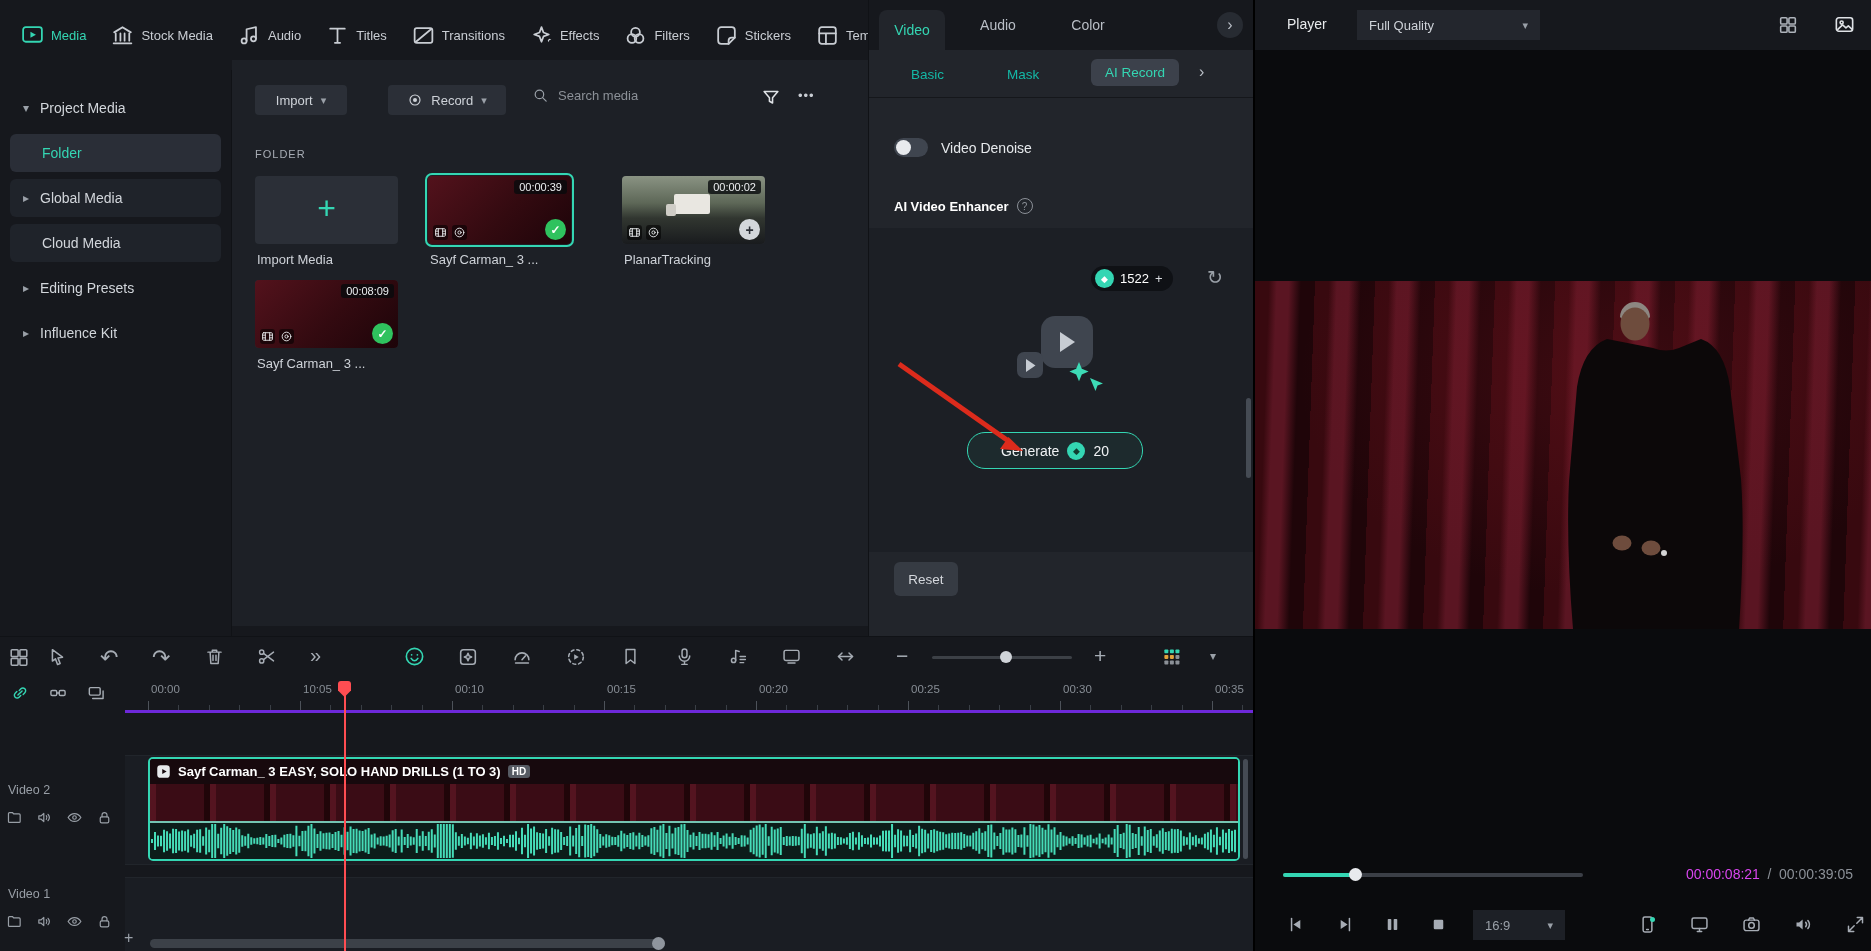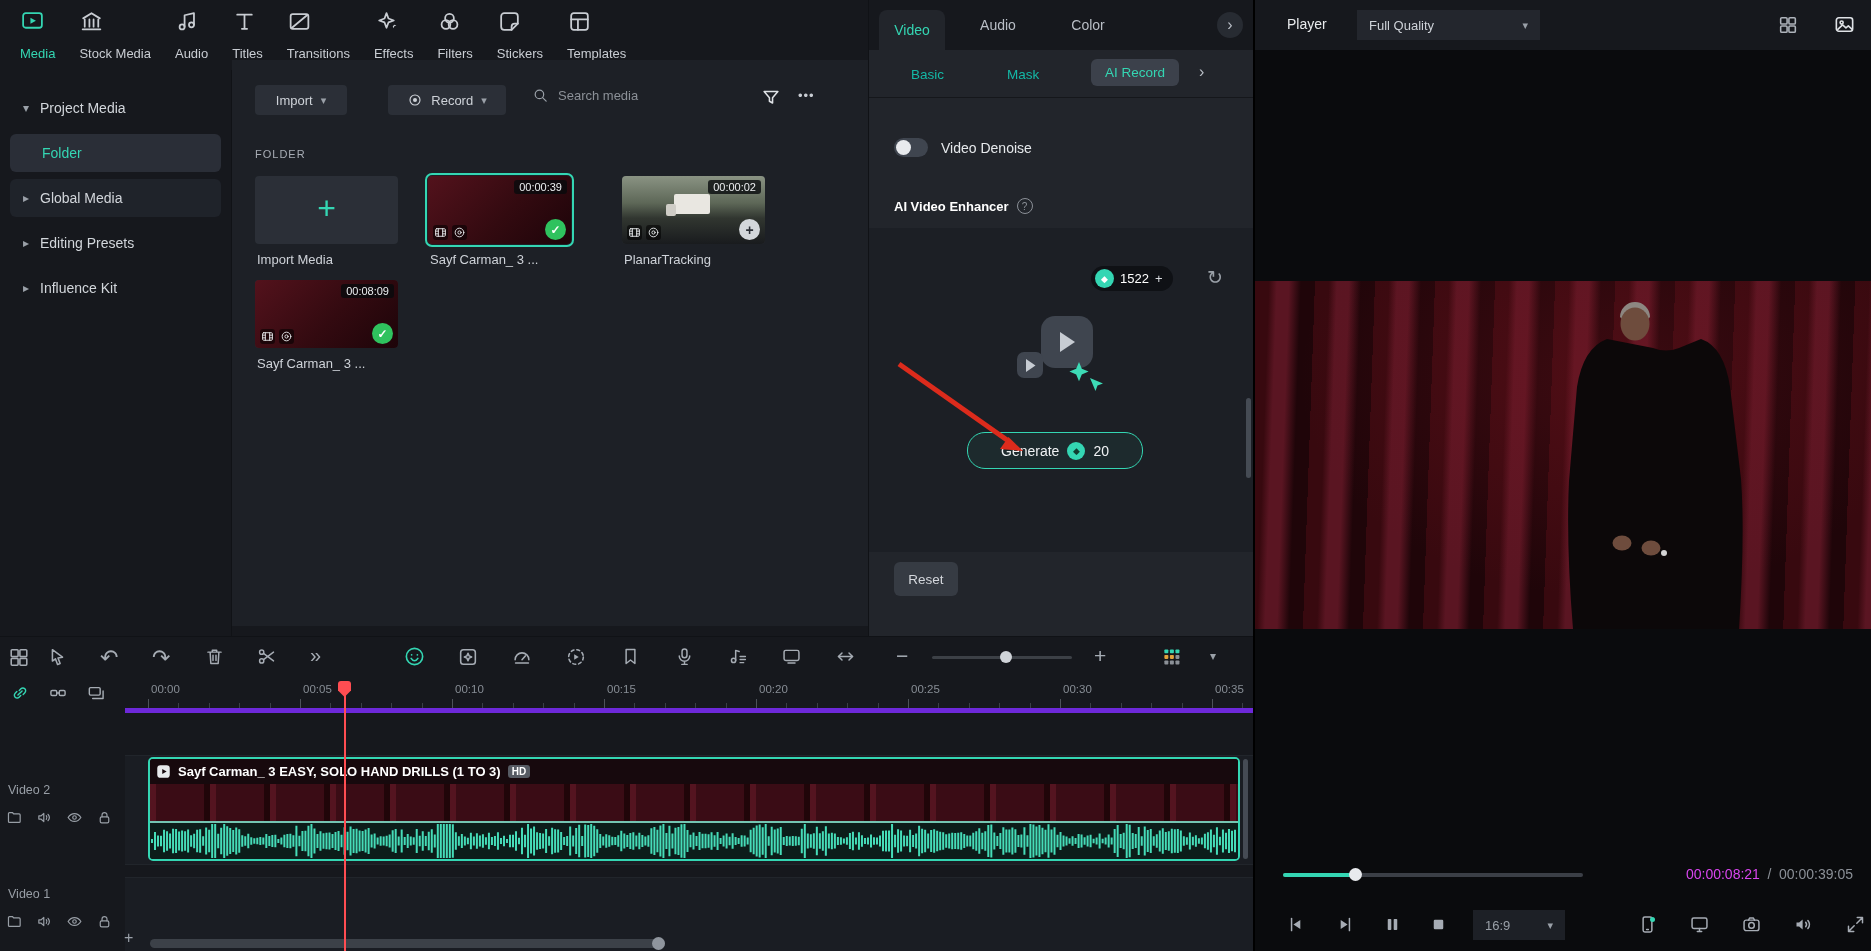--- a/index.html
+++ b/index.html
@@ -5,21 +5,21 @@
 *{margin:0;padding:0;box-sizing:border-box}
 html,body{background:#0b0c0f}
 #app{position:relative;width:1871px;height:951px;background:#16181d;overflow:hidden;
      font-family:"Liberation Sans",sans-serif;color:#cfd3d8;font-size:13px}
 .abs{position:absolute}
 svg.i{fill:none;stroke:currentColor;stroke-width:1.7;stroke-linecap:round;stroke-linejoin:round}
 :root{--accent:#34d6b3;--red:#ff4d52;--txtdim:#9aa0a8}
 
 
 .topnav{left:0;top:0;width:868px;height:70px;background:#16181d;display:flex;align-items:center;padding-left:8px}
-.navitem{display:flex;flex-direction:column;gap:12px;padding:0 12px;color:#c9cdd3;cursor:pointer}
+.navitem{display:flex;align-items:center;gap:6px;padding:0 12px;color:#c9cdd3;cursor:pointer}
 .navitem .lb{font-size:13px;white-space:nowrap}
 .navitem.active{color:var(--accent)}
 
 
 .sidebar{left:0;top:70px;width:232px;height:566px;background:#16181d;border-right:1px solid #101216;padding-top:12px}
 .siderow{height:38px;margin:7px 10px;display:flex;align-items:center;gap:6px;padding:0 8px;border-radius:6px;font-size:14px;color:#d2d6db;cursor:pointer}
 .siderow .caret{width:16px;color:#9aa0a8;font-size:12px;text-align:center}
 .siderow.card{background:#1f232a}
 .siderow.sel{background:#2a2e37;color:var(--accent)}
 
@@ -166,20 +166,23 @@
       <span class="caret">▾</span>
       <span>Project Media</span>
     </div>
     <div class="siderow sel" style="padding-left:32px">
       <span>Folder</span>
     </div>
     <div class="siderow card">
       <span class="caret">▸</span>
       <span>Global Media</span>
     </div>
+    <div class="siderow card" style="padding-left:32px">
+      <span>Cloud Media</span>
+    </div>
     <div class="siderow">
       <span class="caret">▸</span>
       <span>Editing Presets</span>
     </div>
     <div class="siderow">
       <span class="caret">▸</span>
       <span>Influence Kit</span>
     </div>
   </div>
 
@@ -574,23 +577,23 @@
           <path d="M10.5 12h3"></path>
         </svg>
     </div>
     <div class="abs tico" style="left:86px;top:46px">
       <svg class="i" width="20" height="20" viewBox="0 0 24 24">
           <rect x="4" y="5.5" width="13" height="9" rx="1.5"></rect>
           <path d="M8 18.5h12.5v-9"></path>
         </svg>
     </div>
 
-    <div class="abs" style="left:125px;top:40px;width:1128px;height:36px;border-bottom:5px solid #6d28d9">
+    <div class="abs" style="left:125px;top:40px;width:1128px;height:36px;border-bottom:3px solid #6d28d9">
         <span class="rl" style="left: 26px;">00:00</span>
-        <span class="rl" style="left: 178px;">00:05</span>
+        <span class="rl" style="left: 178px;">10:05</span>
         <span class="rl" style="left: 330px;">00:10</span>
         <span class="rl" style="left: 482px;">00:15</span>
         <span class="rl" style="left: 634px;">00:20</span>
         <span class="rl" style="left: 786px;">00:25</span>
         <span class="rl" style="left: 938px;">00:30</span>
         <span class="rl" style="left: 1090px;">00:35</span>
         <i class="tick major" style="left: 23px;"></i>
         <i class="tick" style="left: 53.4px;"></i>
         <i class="tick" style="left: 83.8px;"></i>
         <i class="tick" style="left: 114.2px;"></i>

